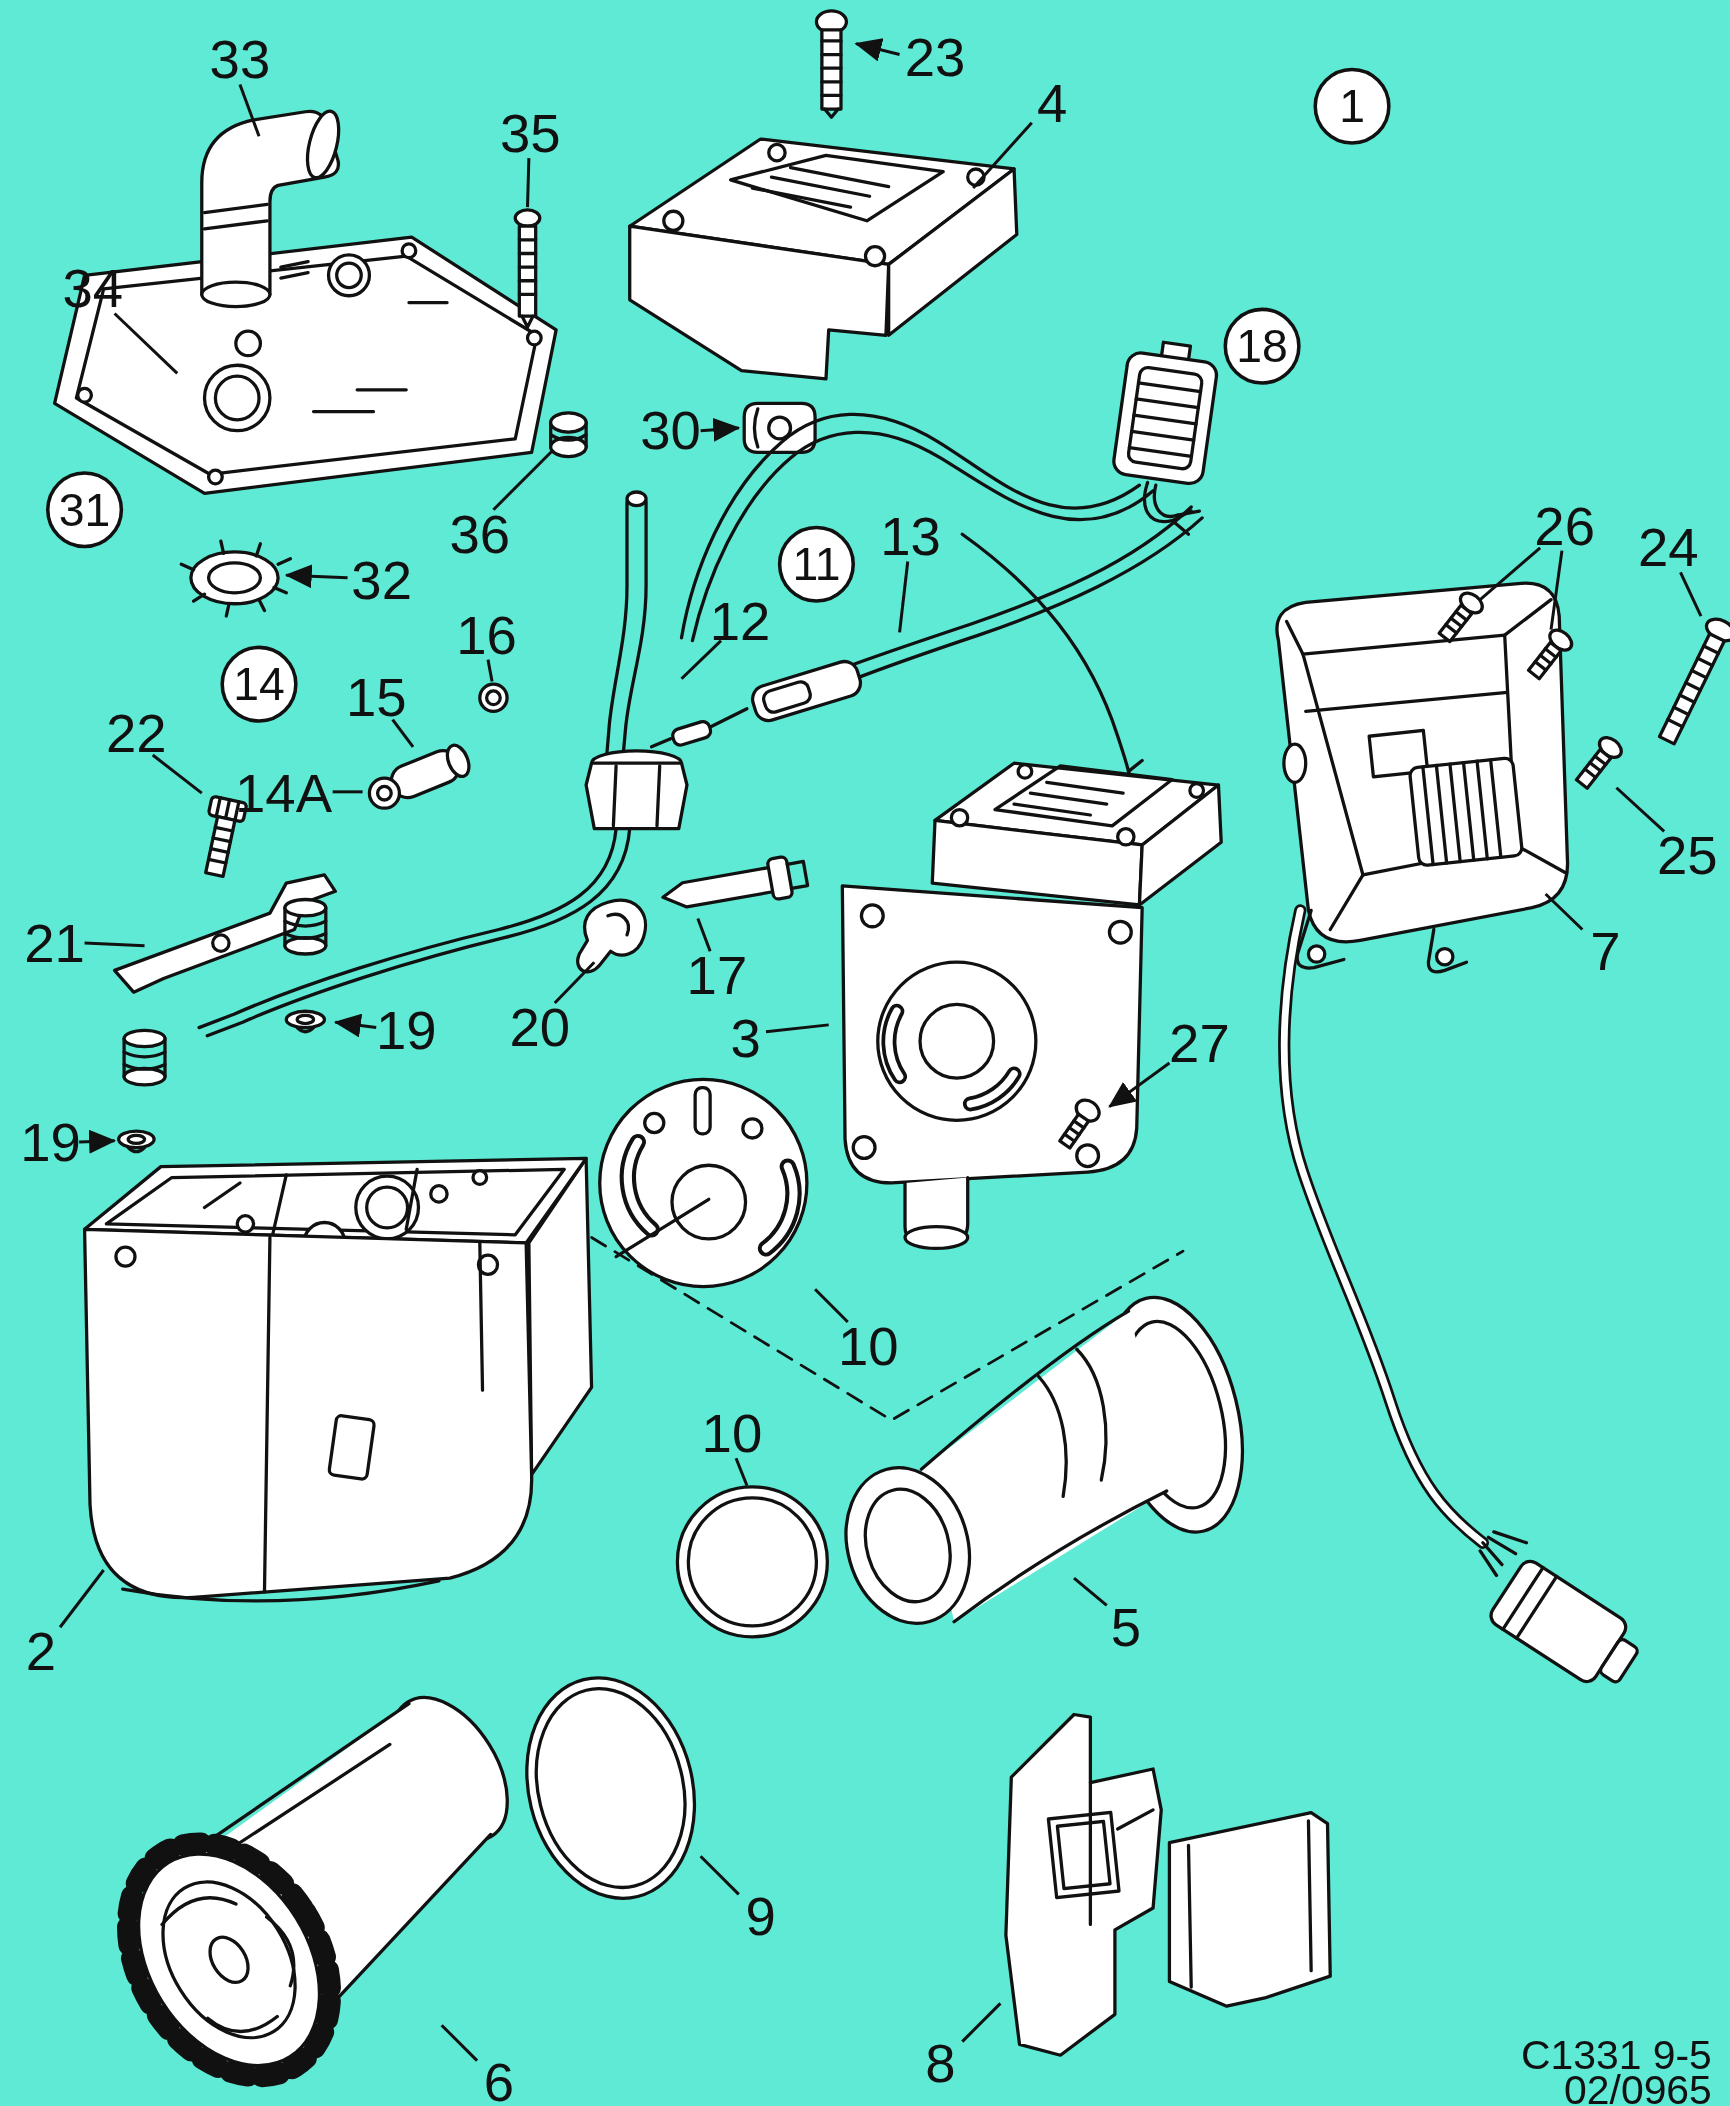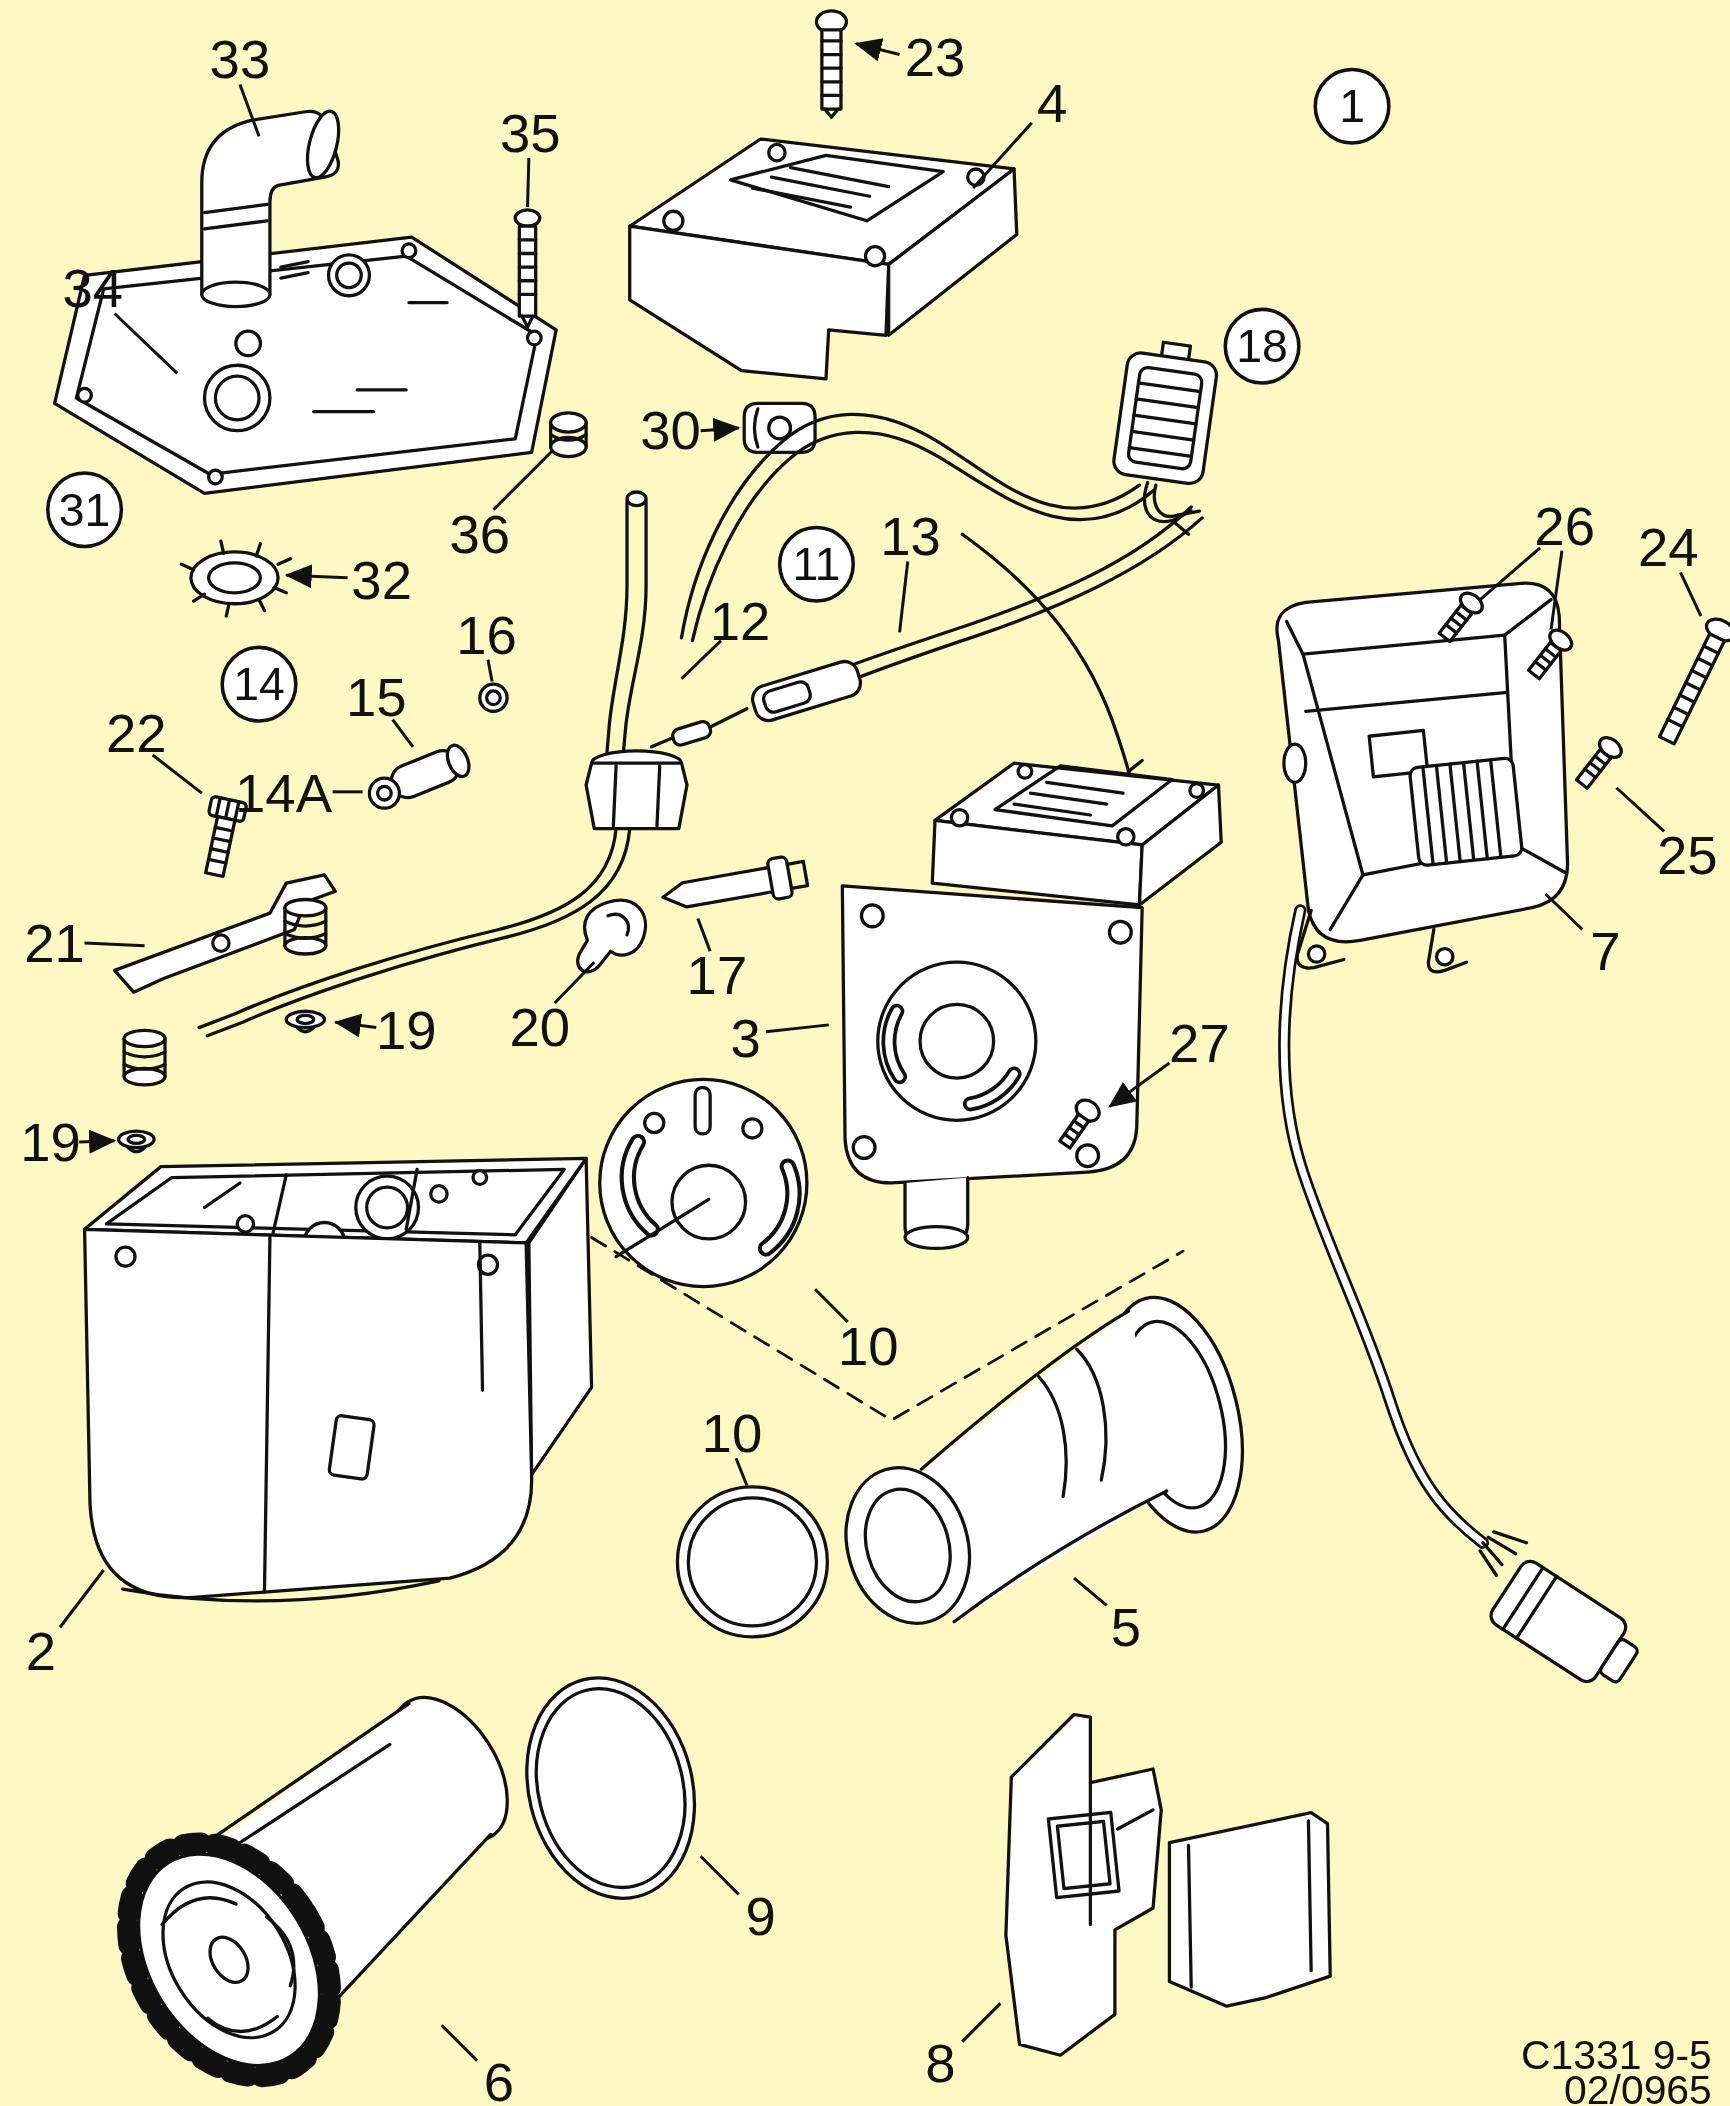--- a/index.html
+++ b/index.html
@@ -1,18 +1,18 @@
 <!DOCTYPE html>
 <html style="font-size:13.6px"><head>
 <meta charset="utf-8">
 <style>
   * { margin: 0; padding: 0; box-sizing: border-box; }
   html, body { background: #ffffff; }
   body { width: 1731px; height: 2107px; overflow: hidden; font-family: "Liberation Sans", sans-serif; }
-  .page { width: 1731px; height: 2107px; background: #fef9c3; }
+  .page { width: 1731px; height: 2107px; background: #5eead4; }
   svg { display: block; }
   .label-text {
     font-family: "Liberation Sans", sans-serif;
     font-size: 40px; fill: #111;
     text-anchor: middle; dominant-baseline: central;
   }
   .circled-label-text {
     font-family: "Liberation Sans", sans-serif;
     font-size: 34px; fill: #111;
     text-anchor: middle; dominant-baseline: central;

